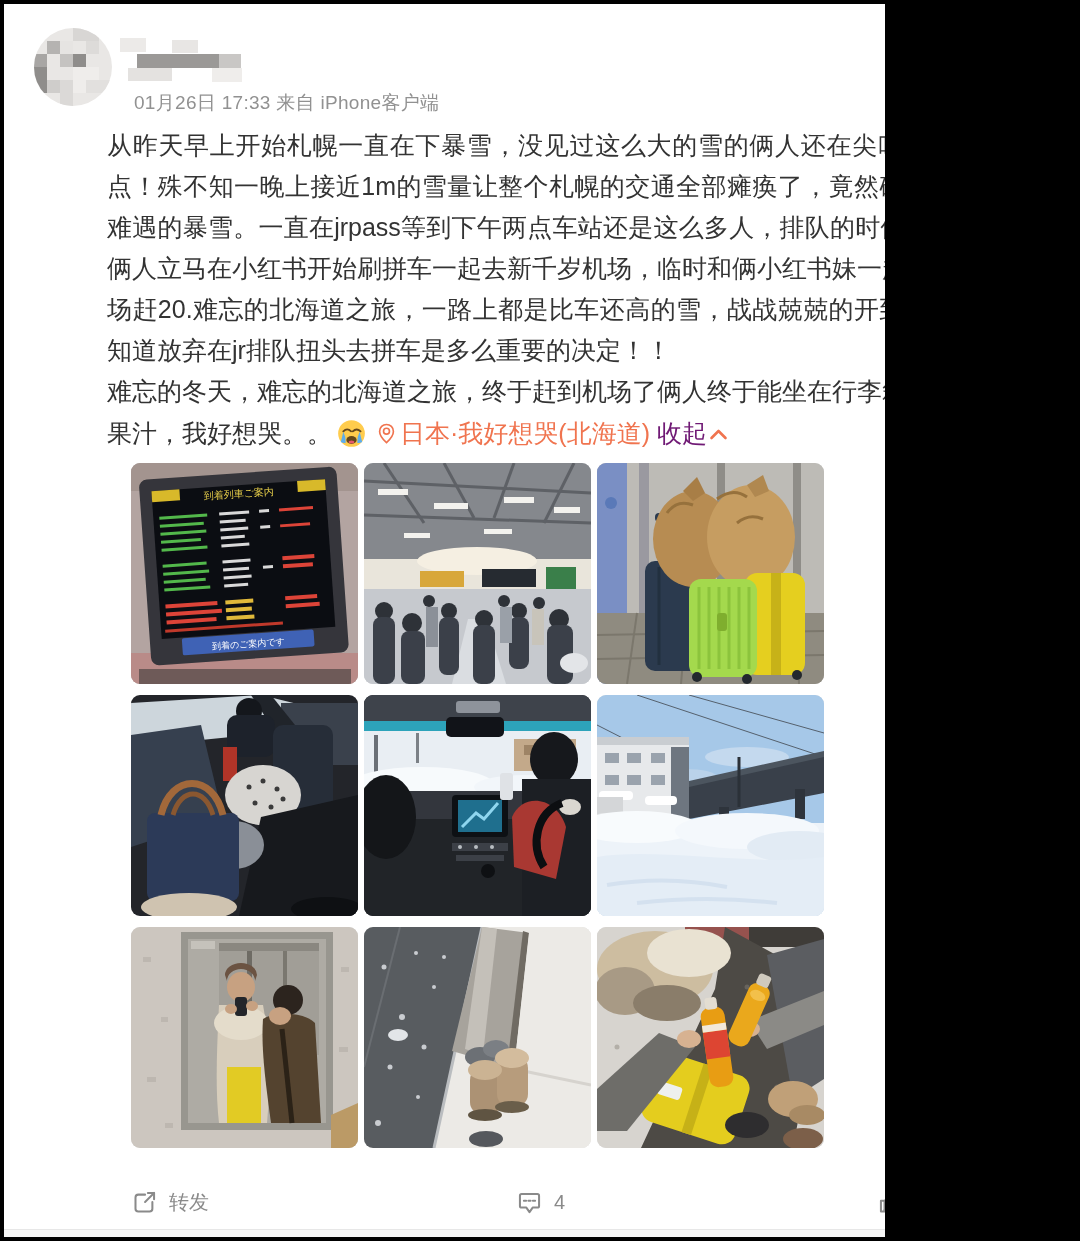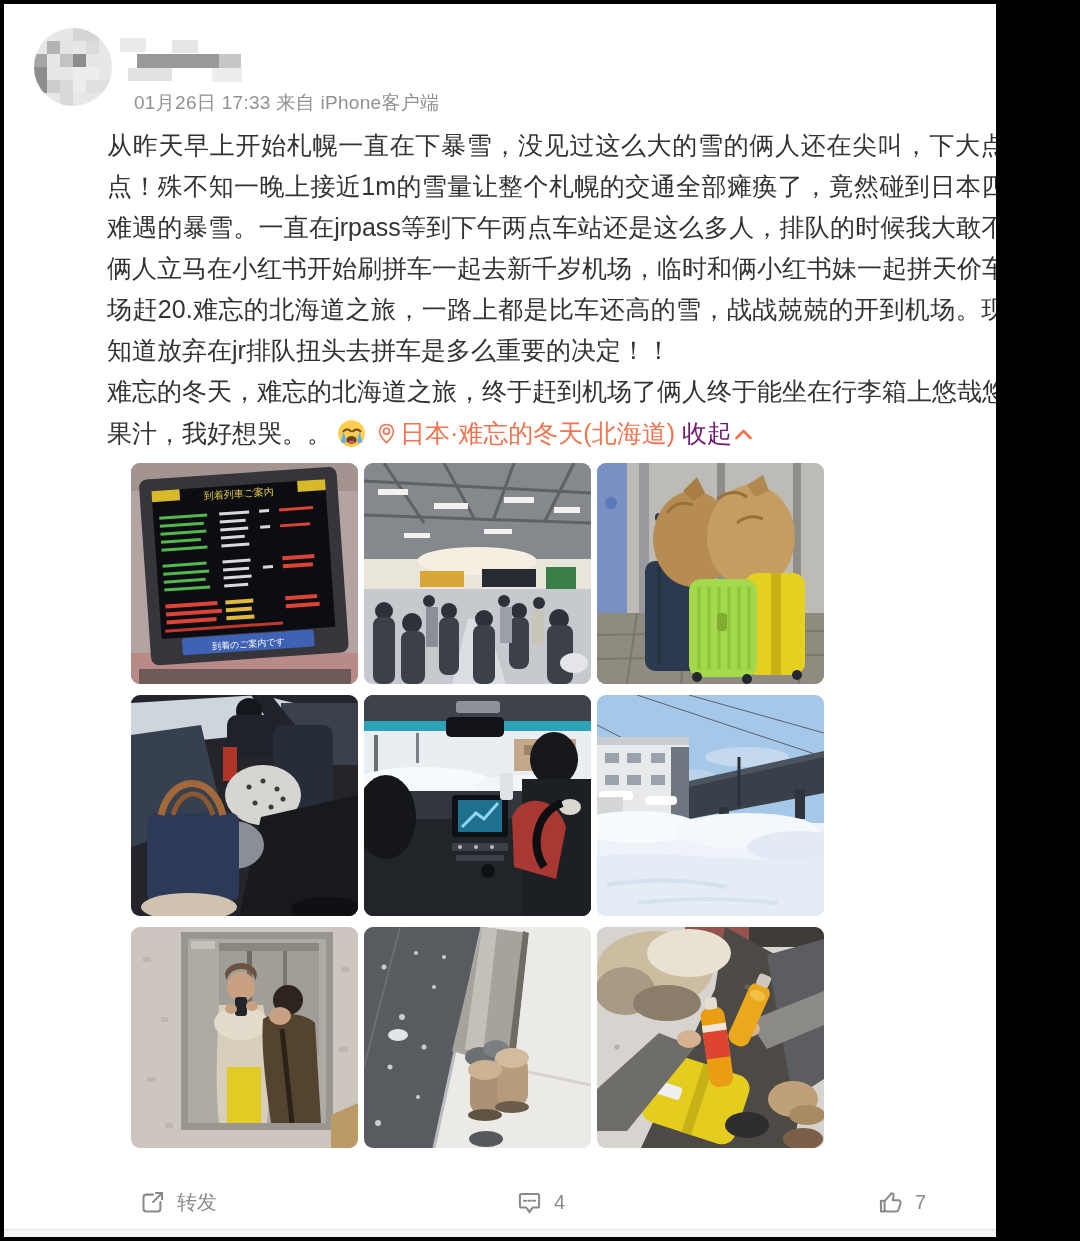--- a/index.html
+++ b/index.html
@@ -1,18 +1,18 @@
 <!DOCTYPE html>
 <html><head>
 <meta charset="utf-8">
 <style>
   html,body{margin:0;padding:0;}
   body{width:1080px;height:1241px;position:relative;background:#000;
        font-family:"Liberation Sans","DejaVu Sans",sans-serif;}
-  .page{position:absolute;left:4px;top:4px;width:992px;height:1233px;background:#fff;overflow:hidden;}
+  .page{position:absolute;left:4px;top:4px;width:881px;height:1233px;background:#fff;overflow:hidden;}
 
   
   .avatar{position:absolute;left:30px;top:24px;width:78px;height:78px;border-radius:50%;
           background:#e9e7e5;overflow:hidden;}
   .px{position:absolute;}
   .name-mosaic{position:absolute;left:112px;top:34px;width:150px;height:52px;}
   .meta{position:absolute;left:130px;top:86px;font-size:19px;color:#919191;letter-spacing:.3px;}
   .collapse-post{position:absolute;left:1022px;top:18px;width:44px;height:32px;display:flex;
           align-items:center;justify-content:center;cursor:pointer;background:none;border:none;padding:0;}
 
@@ -28,21 +28,21 @@
 
   
   .grid{position:absolute;left:127px;top:459px;display:grid;
         grid-template-columns:repeat(3,227px);grid-auto-rows:221px;column-gap:6px;row-gap:11px;}
   .ph{border-radius:9px;overflow:hidden;position:relative;background:#ddd;cursor:pointer;}
   .ph svg{display:block;width:227px;height:221px;}
 
   
   .act{position:absolute;top:1185px;display:flex;align-items:center;gap:11px;color:#8a8a8a;
        font-size:20px;cursor:pointer;background:none;border:none;padding:0;font-family:inherit;}
-  #act-repost{left:135px;align-items:center;} #act-comment{left:512px;} #act-like{left:873px;}
+  #act-repost{left:127px;align-items:center;} #act-comment{left:512px;} #act-like{left:873px;}
   .act svg{display:block;}
 
   .footer-strip{position:absolute;left:0;right:0;bottom:0;height:7px;background:#f5f5f5;border-top:1px solid #e7e7e7;}
 </style>
 </head>
 <body>
 
 <div class="page">
 
   <div class="avatar">
@@ -85,21 +85,21 @@
             <circle cx="18" cy="18" r="15.5" fill="#ffcc4d"></circle>
             <path d="M8.5 15.5 q4.5 -4.5 9 0" stroke="#65471b" stroke-width="2.2" fill="none" stroke-linecap="round"></path>
             <path d="M19.5 15.5 q4.5 -4.5 9 0" stroke="#65471b" stroke-width="2.2" fill="none" stroke-linecap="round"></path>
             <path d="M8.5 16 q-1.8 8 -3 12 q4 2 5.8 .6 q.2-7 -2.8-12.6Z" fill="#5dadec"></path>
             <path d="M27.5 16 q1.8 8 3 12 q-4 2 -5.8 .6 q-.2-7 2.8-12.6Z" fill="#5dadec"></path>
             <ellipse cx="18" cy="25.5" rx="6" ry="4.6" fill="#65471b"></ellipse>
             <ellipse cx="18" cy="27.8" rx="3.4" ry="1.8" fill="#e8596e"></ellipse>
           </svg></span><a class="loc-link"><span class="pin"><svg width="23" height="25" viewBox="0 0 24 24" fill="none" stroke="#f0744f" stroke-width="1.7">
               <path d="M12 21.5 C12 21.5 4.8 14.9 4.8 9.8 C4.8 5.5 8 2.6 12 2.6 C16 2.6 19.2 5.5 19.2 9.8 C19.2 14.9 12 21.5 12 21.5 Z"></path>
               <circle cx="12" cy="9.6" r="3.1"></circle>
-            </svg></span><span>日本·难忘的冬天(北海道)</span></a><span class="fold"> <span>收起</span><span class="chev-up"><svg width="19" height="13" viewBox="0 0 19 13">
+            </svg></span><span>日本·我好想哭(北海道)</span></a><span class="fold"> <span>收起</span><span class="chev-up"><svg width="19" height="13" viewBox="0 0 19 13">
               <polyline points="2.5,10 9.5,3 16.5,10" fill="none" stroke="#f0744f" stroke-width="2.6" stroke-linecap="round" stroke-linejoin="round"></polyline>
             </svg></span></span></p>
   </div>
 
   <div class="grid">
 
     <div class="ph">
       <svg viewBox="0 0 227 221">
         <rect width="227" height="221" fill="#b3a4a1"></rect>
         <rect width="227" height="28" fill="#a3948f"></rect>

